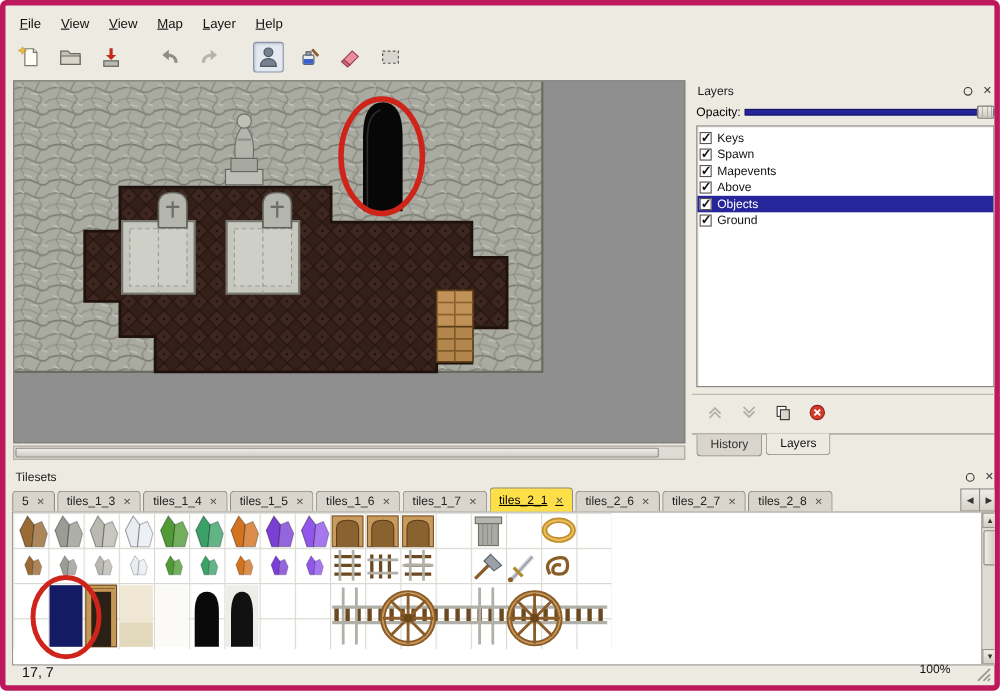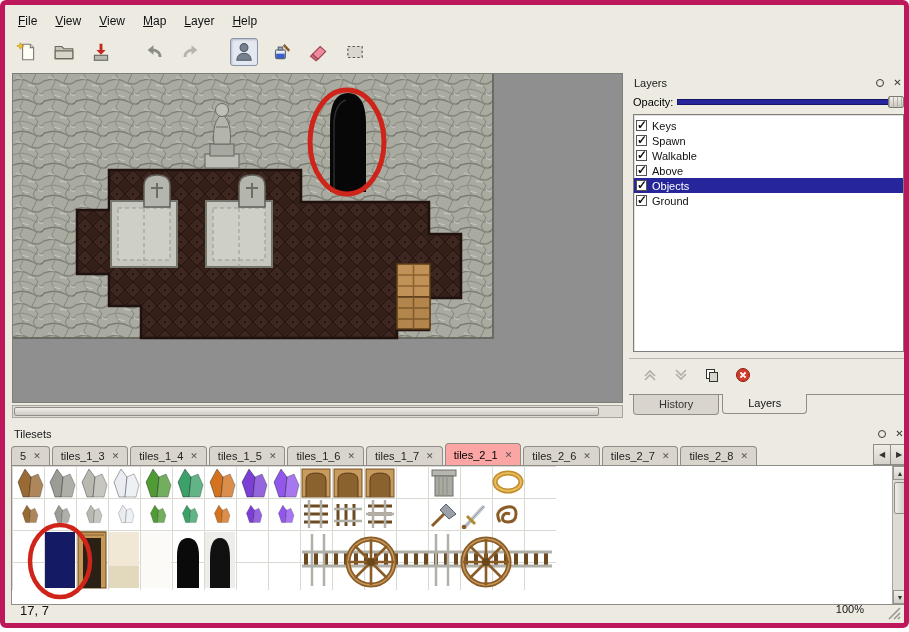--- a/index.html
+++ b/index.html
@@ -55,32 +55,32 @@
   .layer-row { display: flex; align-items: center; height: 15px; font-size: 11px; padding-left: 2px; gap: 5px; color:#111; }
   .layer-row.selected { background: #26269a; color: #fff; }
   .checkbox { width: 11px; height: 11px; background: #fff; border: 1px solid #55534e; position: relative; flex: none; }
   .checkbox .check { display: none; position: absolute; left: 0px; top: -3px; font-size: 12px; font-weight: bold; color: #111; }
   .checkbox.checked .check { display: block; }
   .layer-actions { position: absolute; left: 0; right: 0; top: 285px; height: 28px;
                    border-top: 1px solid #b9b5ad; display: flex; align-items: center; gap: 13px; padding: 4px 0 0 12px; }
   .action-btn { width: 18px; height: 18px; display: flex; align-items: center; justify-content: center; }
   .panel-tabs { position: absolute; left: 0; right: 0; bottom: 0; height: 22px;
                 border-top: 1px solid #8f8d87; display: flex; align-items: flex-start; padding-left: 4px; }
-  .ptab { position: relative; font-size: 11px; padding: 3px 25px 4px; border: 1px solid #8f8d87; border-top: none;
+  .ptab { position: relative; font-size: 11px; padding: 3px 12px 4px; border: 1px solid #8f8d87; border-top: none;
           border-radius: 0 0 4px 4px; background: #d9d5cc; margin-right: 3px; color: #333; }
   .ptab.active { background: #edeae2; margin-top: -1px; z-index: 2; color: #111; }
 
   
   .tilesets-panel { position: absolute; left: 4px; top: 419px; width: 901px; height: 183px; }
   .ts-tabbar { position: absolute; left: 0; right: 40px; top: 18px; height: 23px;
                display: flex; align-items: flex-end; padding-left: 2px; overflow: hidden; }
   .ttab { display: flex; align-items: center; gap: 7px; font-size: 11px; padding: 0 8px;
           border: 1px solid #8f8d87; border-bottom: none; border-radius: 4px 4px 0 0;
           background: #d9d5cc; margin-right: 2px; color: #222; height: 19px; white-space: nowrap; }
-  .ttab.active { background: #fca5a5; height: 23px; margin-bottom: -1px; position: relative; z-index: 3; color: #000; }
+  .ttab.active { background: #fde047; height: 23px; margin-bottom: -1px; position: relative; z-index: 3; color: #000; text-decoration: underline; }
   .tab-close { font-size: 9px; color: #555; line-height: 1; }
   .tab-arrows { position: absolute; right: 2px; top: 20px; display: flex; }
   .arrow-btn { width: 18px; height: 21px; border: 1px solid #8f8d87; margin-left: -1px;
                background: linear-gradient(#f0ede6,#d6d2ca); display: flex; align-items: center;
                justify-content: center; font-size: 8px; color: #333; }
   .ts-content { position: absolute; left: 2px; right: 2px; top: 41px; bottom: 2px; background: #fff;
                 border: 1px solid #8f8d87; }
   .ts-content svg { display: block; }
   .vscroll { position: absolute; right: 0; top: 0; bottom: 0; width: 15px; background: #dedbd4; border-left: 1px solid #a8a5a0; }
   .sbtn { position: absolute; left: 0; right: 0; height: 14px; background: linear-gradient(#f0ede6,#d2cfc8);
@@ -264,21 +264,21 @@
       <div class="layer-row">
         <span class="checkbox checked">
             <span class="check">✓</span>
           </span>
         <span>Spawn</span>
       </div>
       <div class="layer-row">
         <span class="checkbox checked">
             <span class="check">✓</span>
           </span>
-        <span>Walkable</span>
+        <span>Mapevents</span>
       </div>
       <div class="layer-row">
         <span class="checkbox checked">
             <span class="check">✓</span>
           </span>
         <span>Above</span>
       </div>
       <div class="layer-row selected">
         <span class="checkbox checked">
             <span class="check">✓</span>

